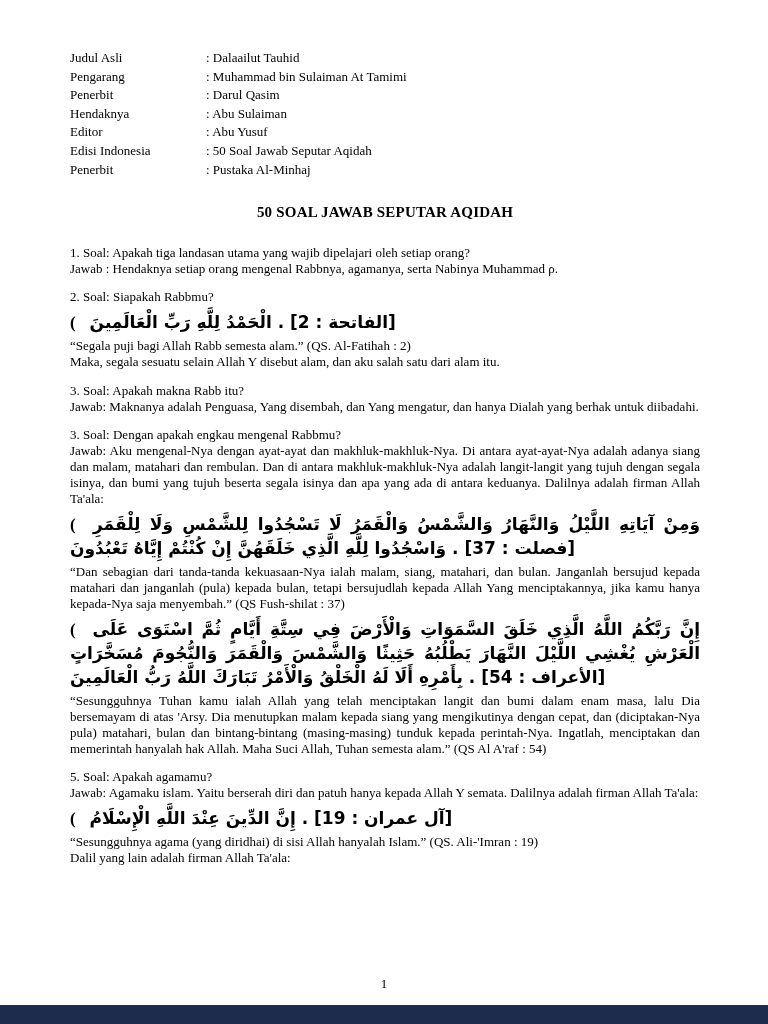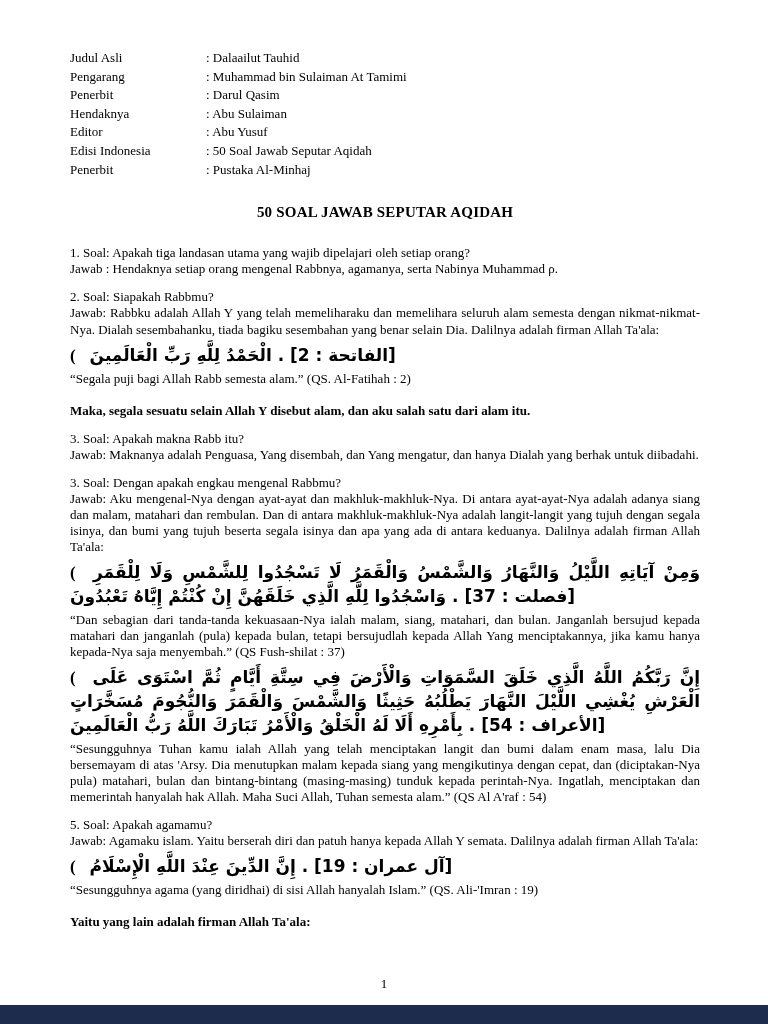--- a/index.html
+++ b/index.html
@@ -6,21 +6,21 @@
   html,body{background:#fff;}
   body{width:768px;height:1024px;color:#000;font-family:"Liberation Serif",serif;position:relative;overflow:hidden;}
   .page{padding:50px 68px 0 70px;}
   .meta{border-collapse:collapse;font-size:13px;line-height:1.2;}
   .meta td{padding:0 0 3px 0;vertical-align:top;}
   .meta td.ml{width:136px;}
   .title{text-align:center;font-weight:700;font-size:15px;margin-top:24px;letter-spacing:.2px;}
   .para{font-size:13px;line-height:1.24;text-align:justify;margin-top:12px;}
   .para.first{margin-top:24px;}
   .para.follow{margin-top:3px;}
-  .para.cont{margin-top:16px;font-weight:bold;}
+  .para.cont{margin-top:0;}
   .it{}
   .verse{font-family:"DejaVu Sans",sans-serif;font-weight:700;font-size:17px;line-height:1.4;margin:6px 0 3px;}
   .verse.center{text-align:left;}
   .verse.fill{text-align:justify;}
   .verse .paren{font-family:"Liberation Serif",serif;margin-right:8px;}
   .pagenum{position:absolute;left:0;bottom:32px;width:100%;text-align:center;font-size:13px;}
   .bottom-bar{position:absolute;left:0;bottom:0;width:100%;height:19px;background:#1d2b4d;}
 </style>
 </head>
 <body>
@@ -62,21 +62,20 @@
 
   <div class="title">50 SOAL JAWAB SEPUTAR AQIDAH</div>
 
   <div class="para first">
     <div>1. Soal: Apakah tiga landasan utama yang wajib dipelajari oleh setiap orang?</div>
     <div>Jawab : Hendaknya setiap orang mengenal Rabbnya, agamanya, serta Nabinya Muhammad ρ.</div>
   </div>
 
   <div class="para">
     <div>2. Soal: Siapakah Rabbmu?</div>
-    <div>Jawab: Rabbku adalah Allah Y yang telah memeliharaku dan memelihara seluruh alam semesta dengan nikmat-nikmat-Nya. Dialah sesembahanku, tiada bagiku sesembahan yang benar selain Dia. Dalilnya adalah firman Allah Ta'ala:</div>
   </div>
 
   <div class="verse center">
     <span class="paren">(</span>
     <span class="ar" dir="rtl">الْحَمْدُ لِلَّهِ رَبِّ الْعَالَمِينَ</span>
     <span class="ref" dir="ltr">. [الفاتحة : 2]</span>
   </div>
 
   <div class="para follow">
     <span class="it">“Segala puji bagi Allah Rabb semesta alam.”</span><span> (QS. Al-Fatihah : 2)</span>
@@ -120,18 +119,18 @@
 
   <div class="verse center">
     <span class="paren">(</span>
     <span class="ar" dir="rtl">إِنَّ الدِّينَ عِنْدَ اللَّهِ الْإِسْلَامُ</span>
     <span class="ref" dir="ltr">. [آل عمران : 19]</span>
   </div>
 
   <div class="para follow">
     <span class="it">“Sesungguhnya agama (yang diridhai) di sisi Allah hanyalah Islam.”</span><span> (QS. Ali-'Imran : 19)</span>
   </div>
-  <div class="para cont">Yaitu yang lain adalah firman Allah Ta'ala:</div>
+  <div class="para cont">Dalil yang lain adalah firman Allah Ta'ala:</div>
 
 </div>
 
 <div class="pagenum">1</div>
 <div class="bottom-bar" style="background: rgb(29, 43, 77);"></div>
 
 </body></html>

